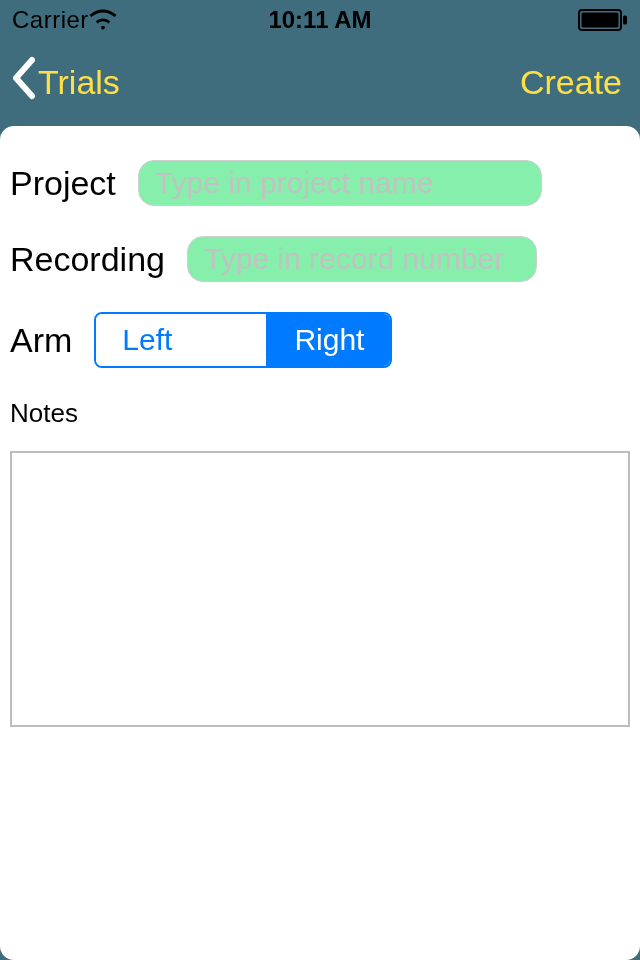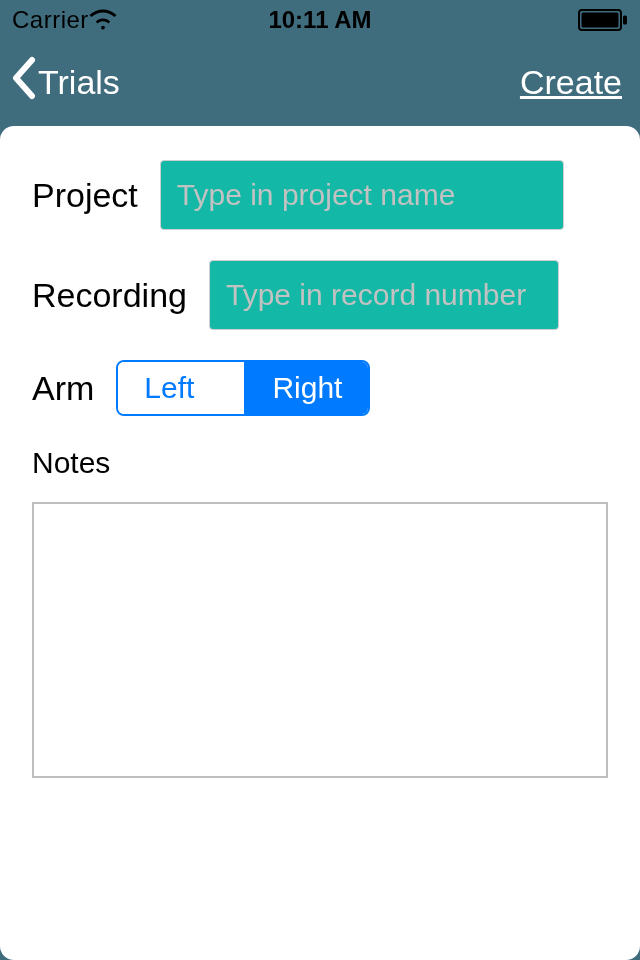--- a/index.html
+++ b/index.html
@@ -60,21 +60,21 @@
       height: 22px;
       display: block;
     }
     
     .nav-bar {
       height: 86px;
       display: flex;
       align-items: center;
       justify-content: space-between;
       padding: 0 18px 2px 10px;
-      color: #ffffff;
+      color: #fde047;
     }
     .nav-left {
       display: flex;
       align-items: center;
       gap: 2px;
       font-size: 34px;
       font-weight: 300;
       cursor: pointer;
     }
     .nav-left .chevron svg {
@@ -85,68 +85,68 @@
       position: absolute;
       left: 50%;
       transform: translateX(-50%);
       font-size: 34px;
       font-weight: 700;
     }
     .nav-right {
       font-size: 34px;
       font-weight: 300;
       cursor: pointer;
-      text-decoration: underline;
     }
     
     .content {
       position: absolute;
       top: 126px;
       left: 0;
       right: 0;
       bottom: 0;
       background: #fff;
       border-radius: 14px 14px 14px 14px;
-      padding: 34px 32px;
+      padding: 34px 10px;
     }
     .form-row {
       display: flex;
       align-items: center;
       margin-bottom: 30px;
     }
     .form-row .label {
       font-size: 34px;
       color: #000;
       margin-right: 22px;
       white-space: nowrap;
     }
     .text-input {
       flex: 1;
       max-width: 404px;
-      height: 70px;
+      height: 46px;
       border: 1px solid #cfcfcf;
-      border-radius: 4px;
+      border-radius: 16px;
       padding: 0 16px;
       font-size: 30px;
       color: #333;
-      background: #14b8a6;
+      background: #86efac;
     }
     .text-input::placeholder {
       color: #c2c2c2;
     }
     .row-recording .text-input{
       max-width: 350px;
     }
     
     .segmented {
       display: inline-flex;
       border: 2px solid #007aff;
       border-radius: 8px;
       overflow: hidden;
       height: 56px;
+      gap: 44px;
     }
     .segment {
       padding: 0 26px;
       display: flex;
       align-items: center;
       justify-content: center;
       font-size: 30px;
       background: #fff;
       color: #007aff;
       cursor: pointer;
@@ -155,21 +155,21 @@
     .segment.selected {
       background: #007aff;
       color: #fff;
     }
     .segment + .segment {
       border-left: 2px solid #007aff;
       margin-left: 24px;
     }
     
     .notes-label {
-      font-size: 30px;
+      font-size: 26px;
       color: #000;
       margin-top: 6px;
       margin-bottom: 22px;
     }
     .notes-area {
       width: 100%;
       height: 276px;
       border: 2px solid #bdbdbd;
       background: #fff;
       resize: none;

